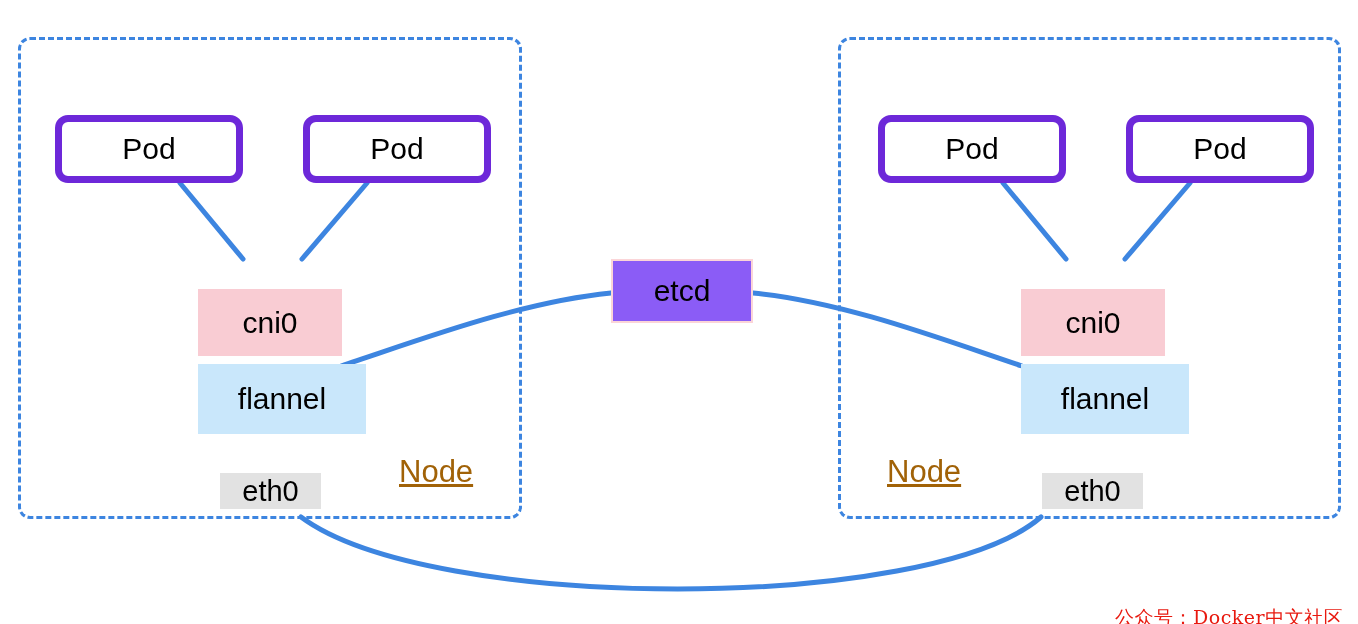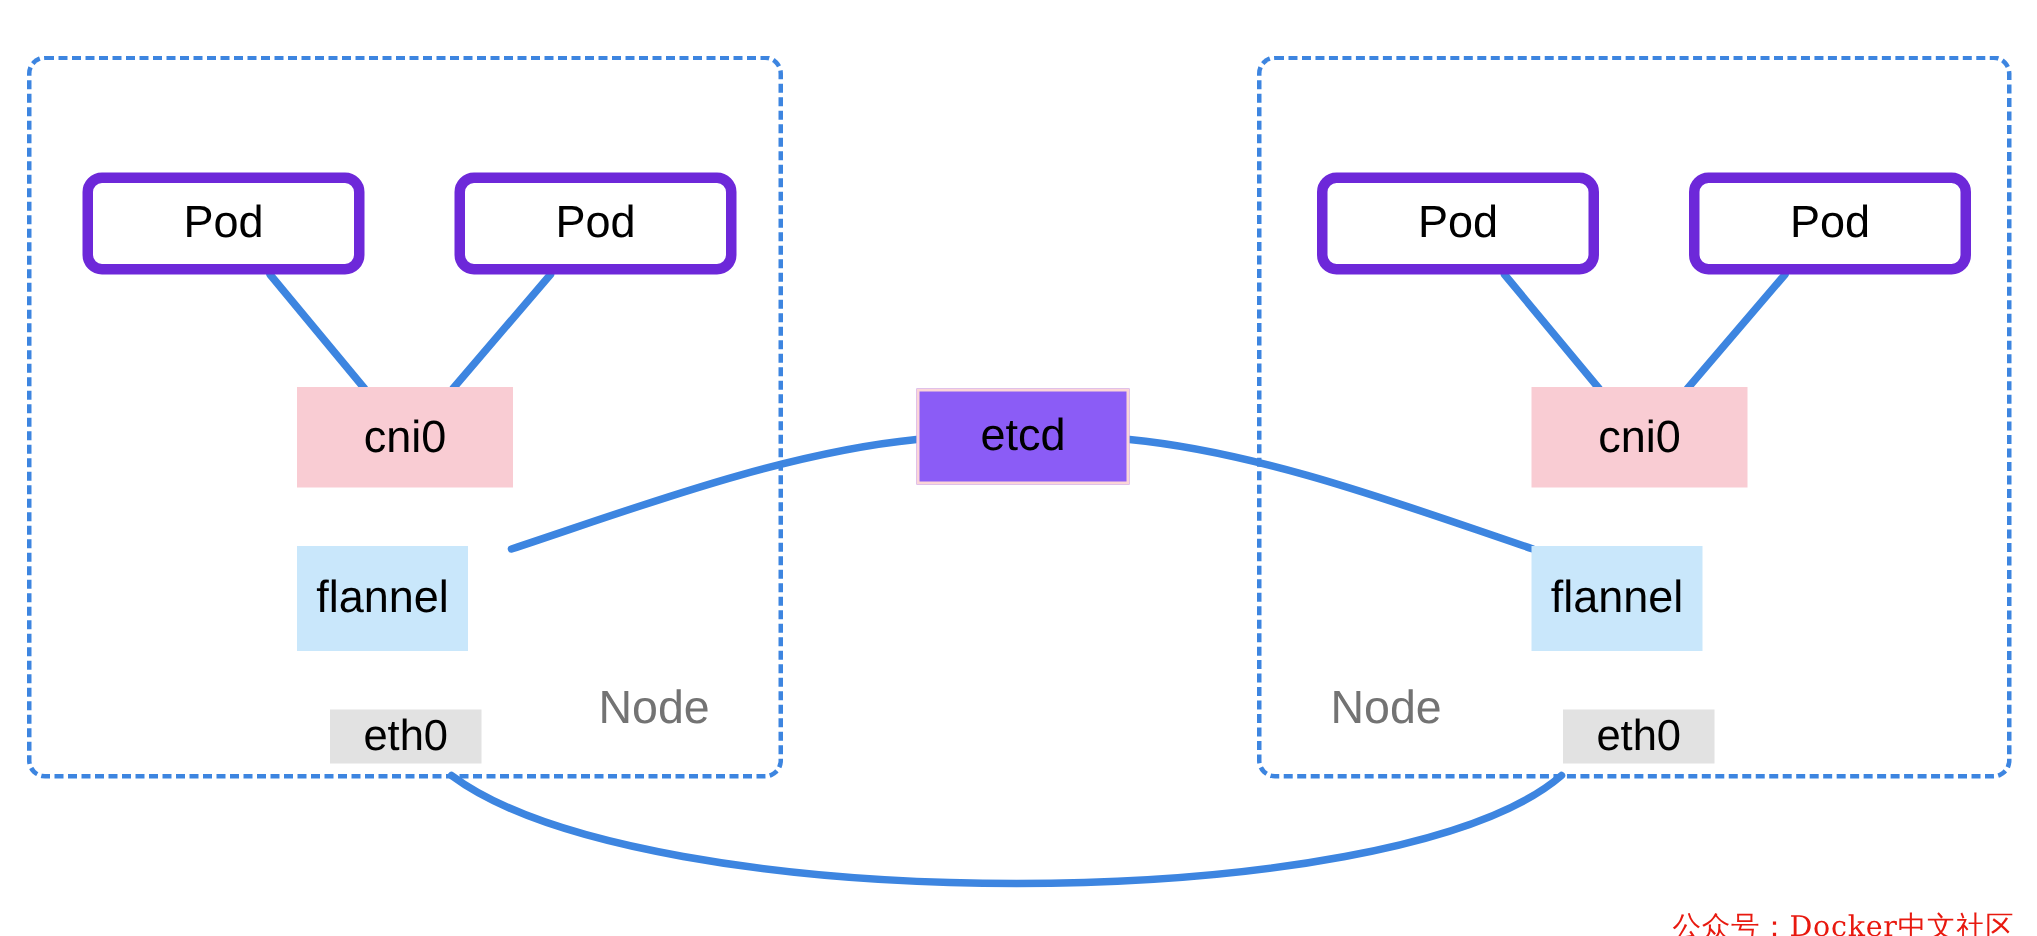--- a/index.html
+++ b/index.html
@@ -34,23 +34,24 @@
     box-sizing: border-box;
     background: transparent;
   }
   #node-left  { left: 18px;  top: 37px; width: 504px; height: 482px; }
   #node-right { left: 838px; top: 37px; width: 503px; height: 482px; }
 
   
   .node-label {
     position: absolute;
     font-size: 31px;
-    color: #737373;
+    color: #a16207;
     white-space: nowrap;
     line-height: 1;
+    text-decoration: underline;
   }
   #node-label-left  { left: 399px; top: 456px; }
   #node-label-right { left: 887px; top: 456px; }
 
   
   .shape {
     position: absolute;
     box-sizing: border-box;
     display: flex;
     align-items: center;
@@ -71,26 +72,27 @@
   #pod-l1 { left: 55px;   top: 115px; }
   #pod-l2 { left: 303px;  top: 115px; }
   #pod-r1 { left: 878px;  top: 115px; }
   #pod-r2 { left: 1126px; top: 115px; }
 
   .cni {
     width: 144px;
     height: 67px;
     background: #f9ccd3;
     border: none;
+    margin-top: 31px;
   }
   #cni-left  { left: 198px;  top: 258px; }
   #cni-right { left: 1021px; top: 258px; }
 
   .flannel {
-    width: 114px;
+    width: 168px;
     height: 70px;
     background: #c9e7fb;
     border: none;
   }
   #flannel-left  { left: 198px;  top: 364px; }
   #flannel-right { left: 1021px; top: 364px; }
 
   .eth {
     width: 101px;
     height: 36px;

